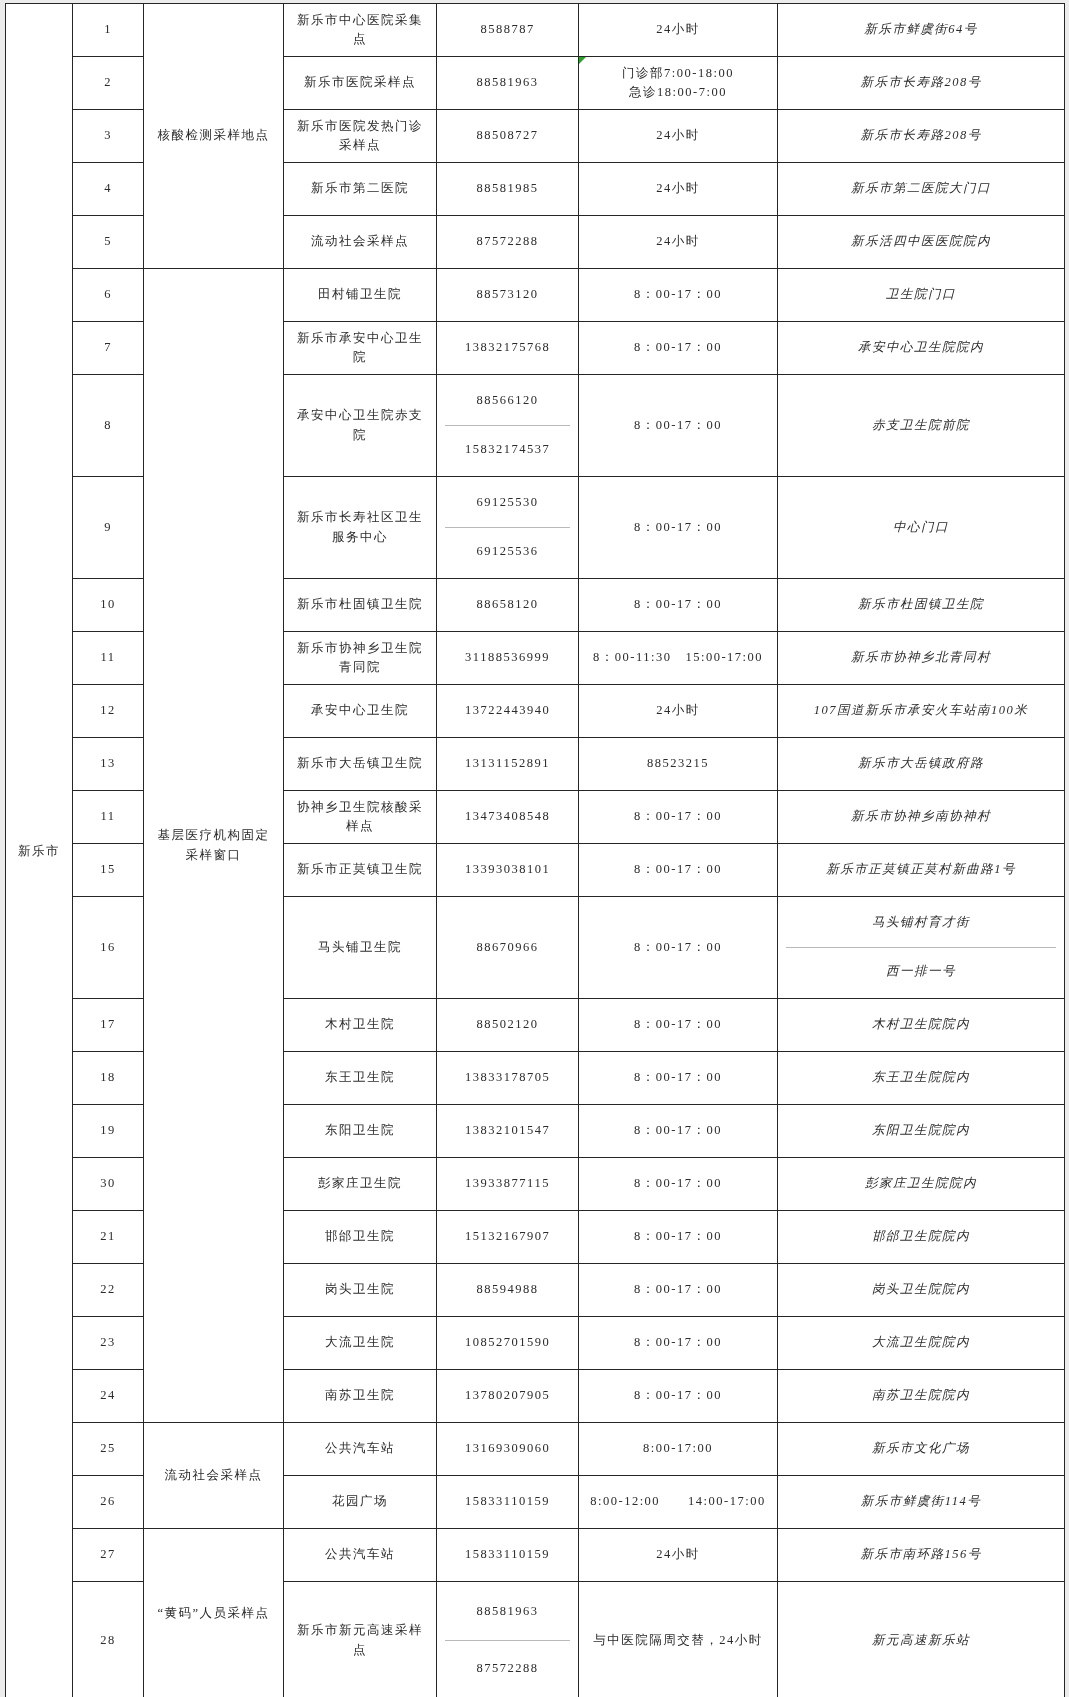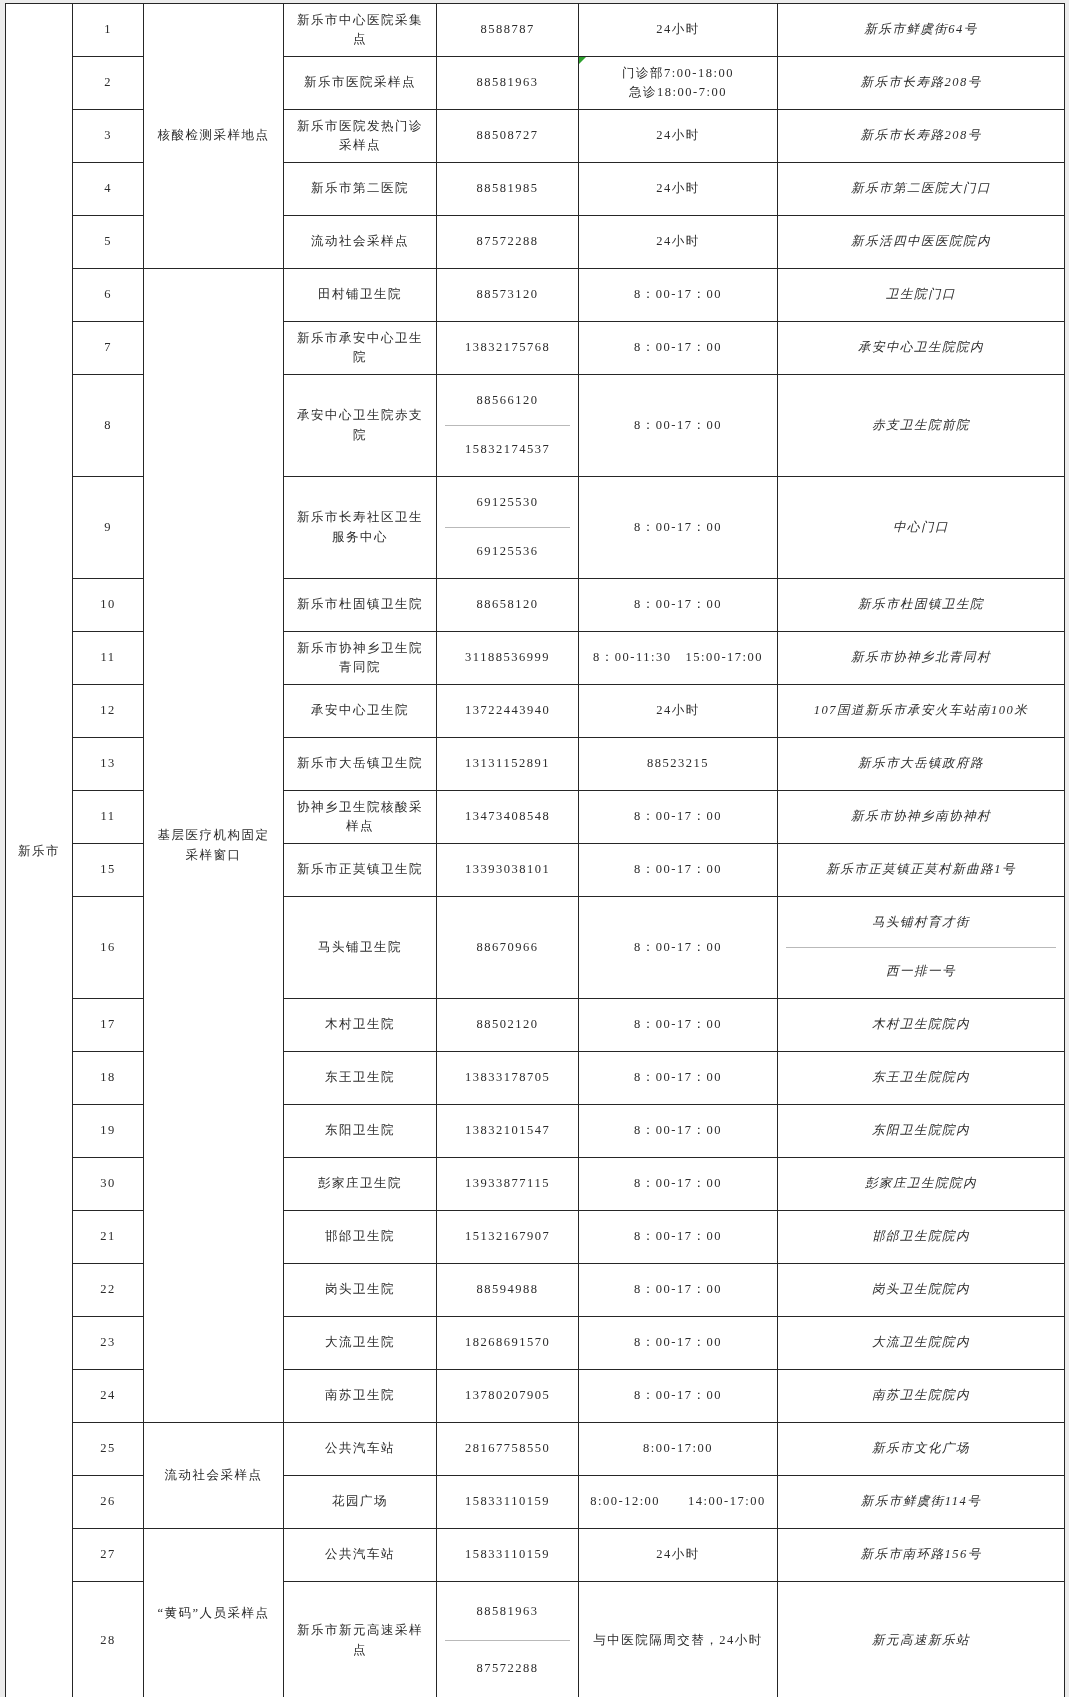--- a/index.html
+++ b/index.html
@@ -293,40 +293,40 @@
             <td class="c-name">岗头卫生院</td>
             <td class="c-phone">88594988</td>
             <td class="c-hours">
               <span class="hours-line">8：00-17：00</span>
             </td>
             <td class="c-address">岗头卫生院院内</td>
           </tr>
           <tr class="r-normal">
             <td class="c-no">23</td>
             <td class="c-name">大流卫生院</td>
-            <td class="c-phone">18268691570</td>
+            <td class="c-phone">10852701590</td>
             <td class="c-hours">
               <span class="hours-line">8：00-17：00</span>
             </td>
             <td class="c-address">大流卫生院院内</td>
           </tr>
           <tr class="r-normal">
             <td class="c-no">24</td>
             <td class="c-name">南苏卫生院</td>
             <td class="c-phone">13780207905</td>
             <td class="c-hours">
               <span class="hours-line">8：00-17：00</span>
             </td>
             <td class="c-address">南苏卫生院院内</td>
           </tr>
           <tr class="r-normal">
             <td class="c-no">25</td>
             <td class="c-category" rowspan="2">流动社会采样点</td>
             <td class="c-name">公共汽车站</td>
-            <td class="c-phone">28167758550</td>
+            <td class="c-phone">13169309060</td>
             <td class="c-hours">
               <span class="hours-line">8:00-17:00</span>
             </td>
             <td class="c-address">新乐市文化广场</td>
           </tr>
           <tr class="r-normal">
             <td class="c-no">26</td>
             <td class="c-name">花园广场</td>
             <td class="c-phone">15833110159</td>
             <td class="c-hours">

